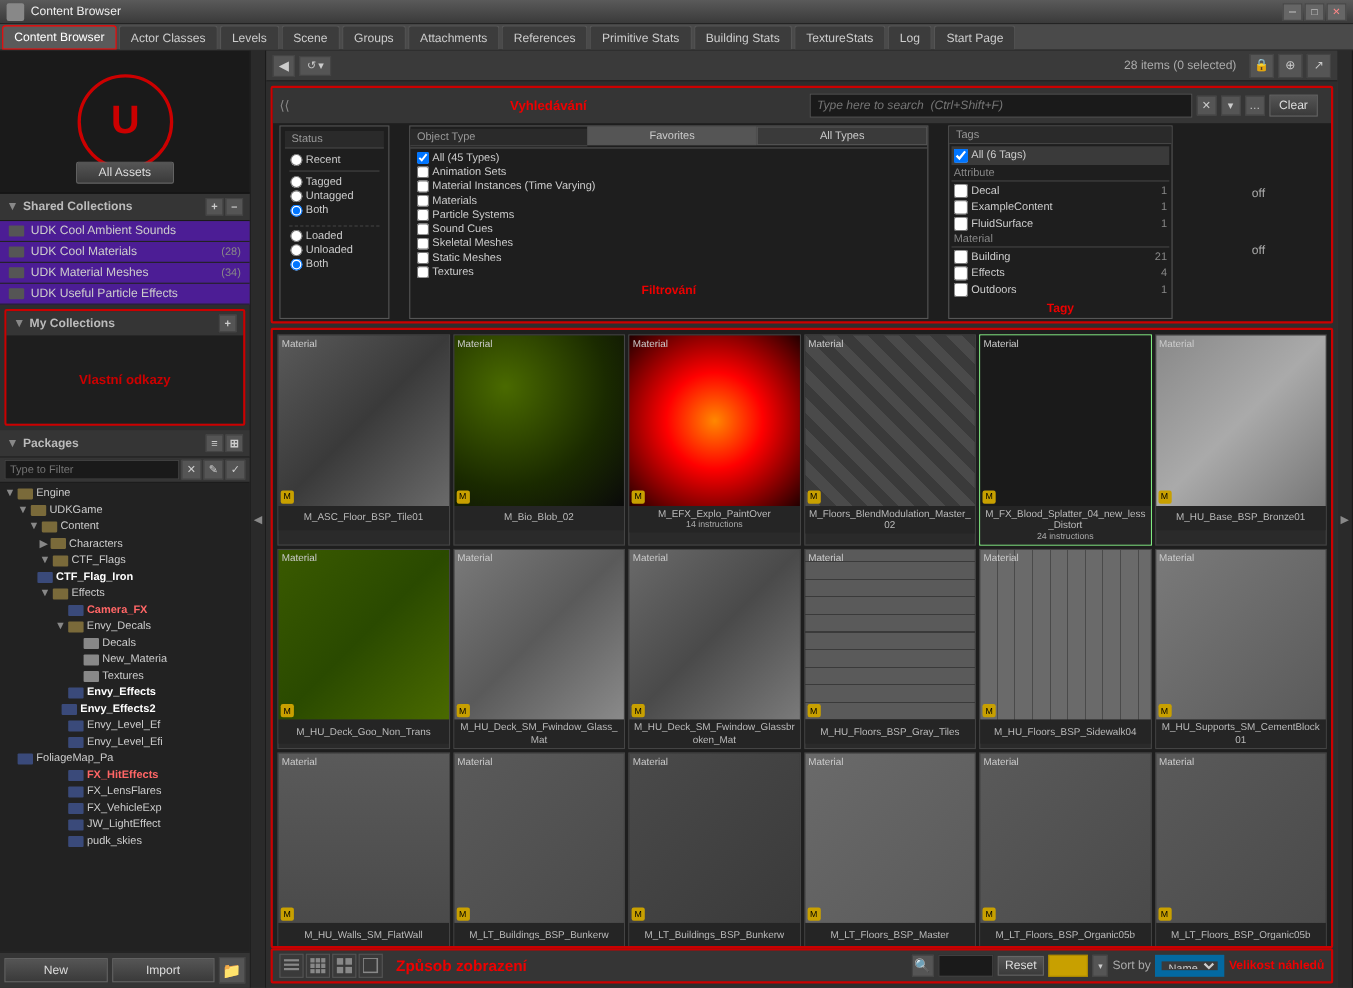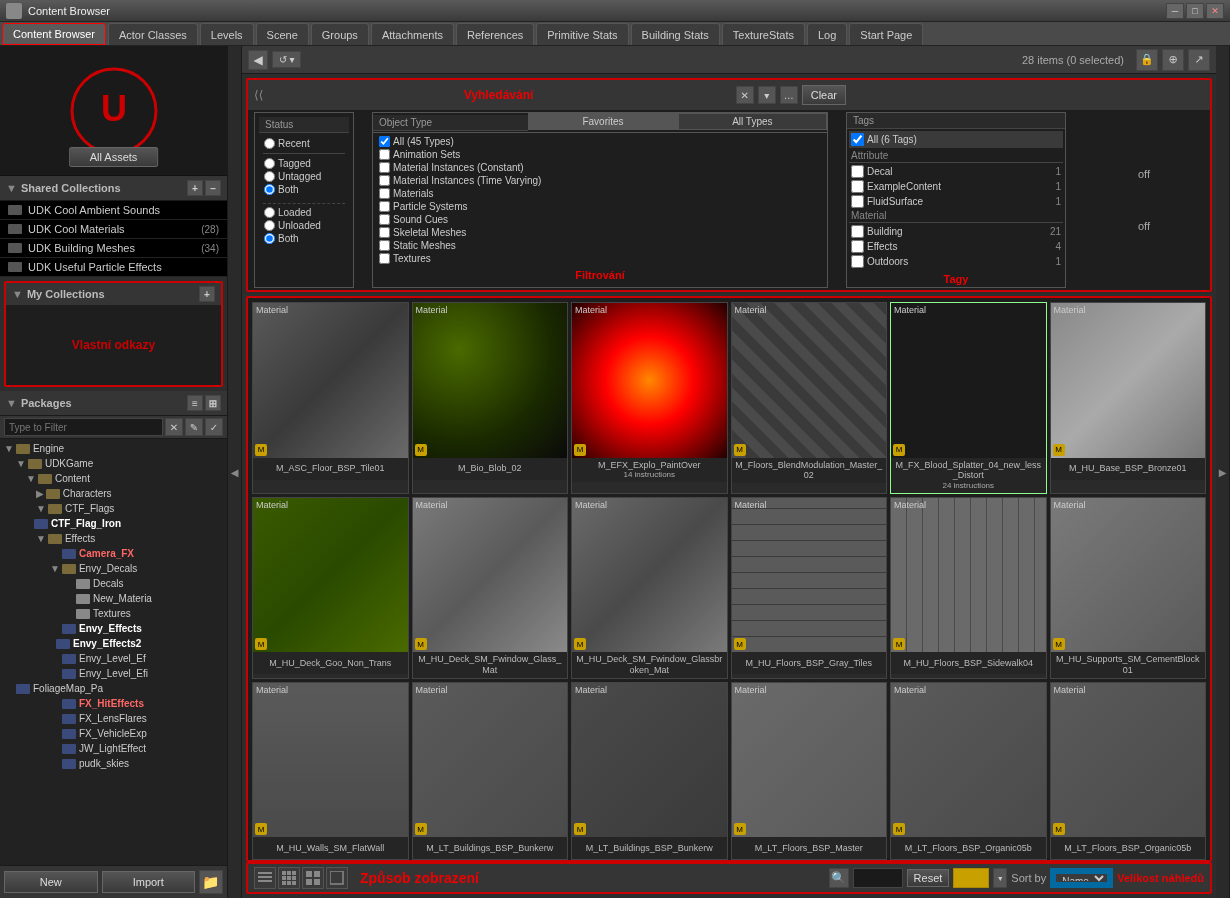--- a/index.html
+++ b/index.html
@@ -104,21 +104,21 @@
       border-bottom: 1px solid #1a1a1a;
       color: #bbb;
       font-size: 11px;
       font-weight: bold;
     }
     .section-arrow { margin-right: 4px; color: #888; }
     .section-title { flex: 1; }
     .section-btns { display: flex; gap: 2px; }
     .section-btn { width: 16px; height: 16px; background: #555; border: 1px solid #444; display: flex; align-items: center; justify-content: center; font-size: 10px; cursor: pointer; color: #ccc; }
 
-    .collection-list { background: #000000; }
+    .collection-list { background: #4c1d95; }
     .collection-item {
       display: flex;
       align-items: center;
       padding: 3px 8px;
       cursor: pointer;
       border-bottom: 1px solid #222;
     }
     .collection-icon { width: 14px; height: 10px; background: #555; margin-right: 6px; border-radius: 1px; flex-shrink: 0; }
     .collection-label { flex: 1; font-size: 11px; color: #ccc; }
     .collection-count { color: #888; font-size: 10px; }
@@ -507,21 +507,21 @@
         <span class="collection-label">UDK Cool Ambient Sounds</span>
         <span class="collection-count"></span>
       </div>
       <div class="collection-item">
         <div class="collection-icon"></div>
         <span class="collection-label">UDK Cool Materials</span>
         <span class="collection-count">(28)</span>
       </div>
       <div class="collection-item">
         <div class="collection-icon"></div>
-        <span class="collection-label">UDK Building Meshes</span>
+        <span class="collection-label">UDK Material Meshes</span>
         <span class="collection-count">(34)</span>
       </div>
       <div class="collection-item">
         <div class="collection-icon"></div>
         <span class="collection-label">UDK Useful Particle Effects</span>
         <span class="collection-count"></span>
       </div>
     </div>
 
     <div class="my-collections">
@@ -691,20 +691,21 @@
       <div class="toolbar-icon-btn">⊕</div>
       <div class="toolbar-icon-btn">↗</div>
     </div>
 
     <div class="search-area">
 
       <div class="search-header">
         <span class="search-collapse">⟨⟨</span>
         <span class="search-title">Vyhledávání</span>
         <div class="search-input-row" style="flex:1; display:flex; align-items:center; gap:4px;">
+          <input class="search-field" type="text" style="flex: 1 1 0%;" placeholder="Type here to search  (Ctrl+Shift+F)">
           <div class="search-x">✕</div>
           <div class="search-arrow">▾</div>
           <div class="search-arrow">…</div>
           <button class="clear-btn">Clear</button>
         </div>
       </div>
 
       <div class="filter-row">
 
         <div style="width:100px; border:1px solid #555; background:#1e1e1e; padding:4px;">
@@ -753,24 +754,20 @@
             <div class="checkbox-item">
               <input type="checkbox" checked="" style=""> 
                 <span>All (45 Types)</span>
             </div>
             <div class="checkbox-item">
               <input type="checkbox" style=""> 
                 <span>Animation Sets</span>
             </div>
             <div class="checkbox-item">
               <input type="checkbox" style=""> 
-                <span>Material Instances (Constant)</span>
-            </div>
-            <div class="checkbox-item">
-              <input type="checkbox" style=""> 
                 <span>Material Instances (Time Varying)</span>
             </div>
             <div class="checkbox-item">
               <input type="checkbox" style=""> 
                 <span>Materials</span>
             </div>
             <div class="checkbox-item">
               <input type="checkbox" style=""> 
                 <span>Particle Systems</span>
             </div>
@@ -787,21 +784,21 @@
                 <span>Static Meshes</span>
             </div>
             <div class="checkbox-item">
               <input type="checkbox" style=""> 
                 <span>Textures</span>
             </div>
           </div>
           <div class="filter-section-title">Filtrování</div>
         </div>
 
-        <div style="width:220px; border:1px solid #555; background:#1e1e1e;">
+        <div style="width:204px; border:1px solid #555; background:#1e1e1e;">
           <div class="filter-section-header">Tags</div>
           <div class="tags-section">
             <div class="tags-all">
               <input type="checkbox" checked="" style=""> 
                 <span>All (6 Tags)</span>
             </div>
             <div class="tags-group-label">Attribute</div>
             <div class="tag-item">
               <div class="tag-name">
                   <input type="checkbox" style=""> 

